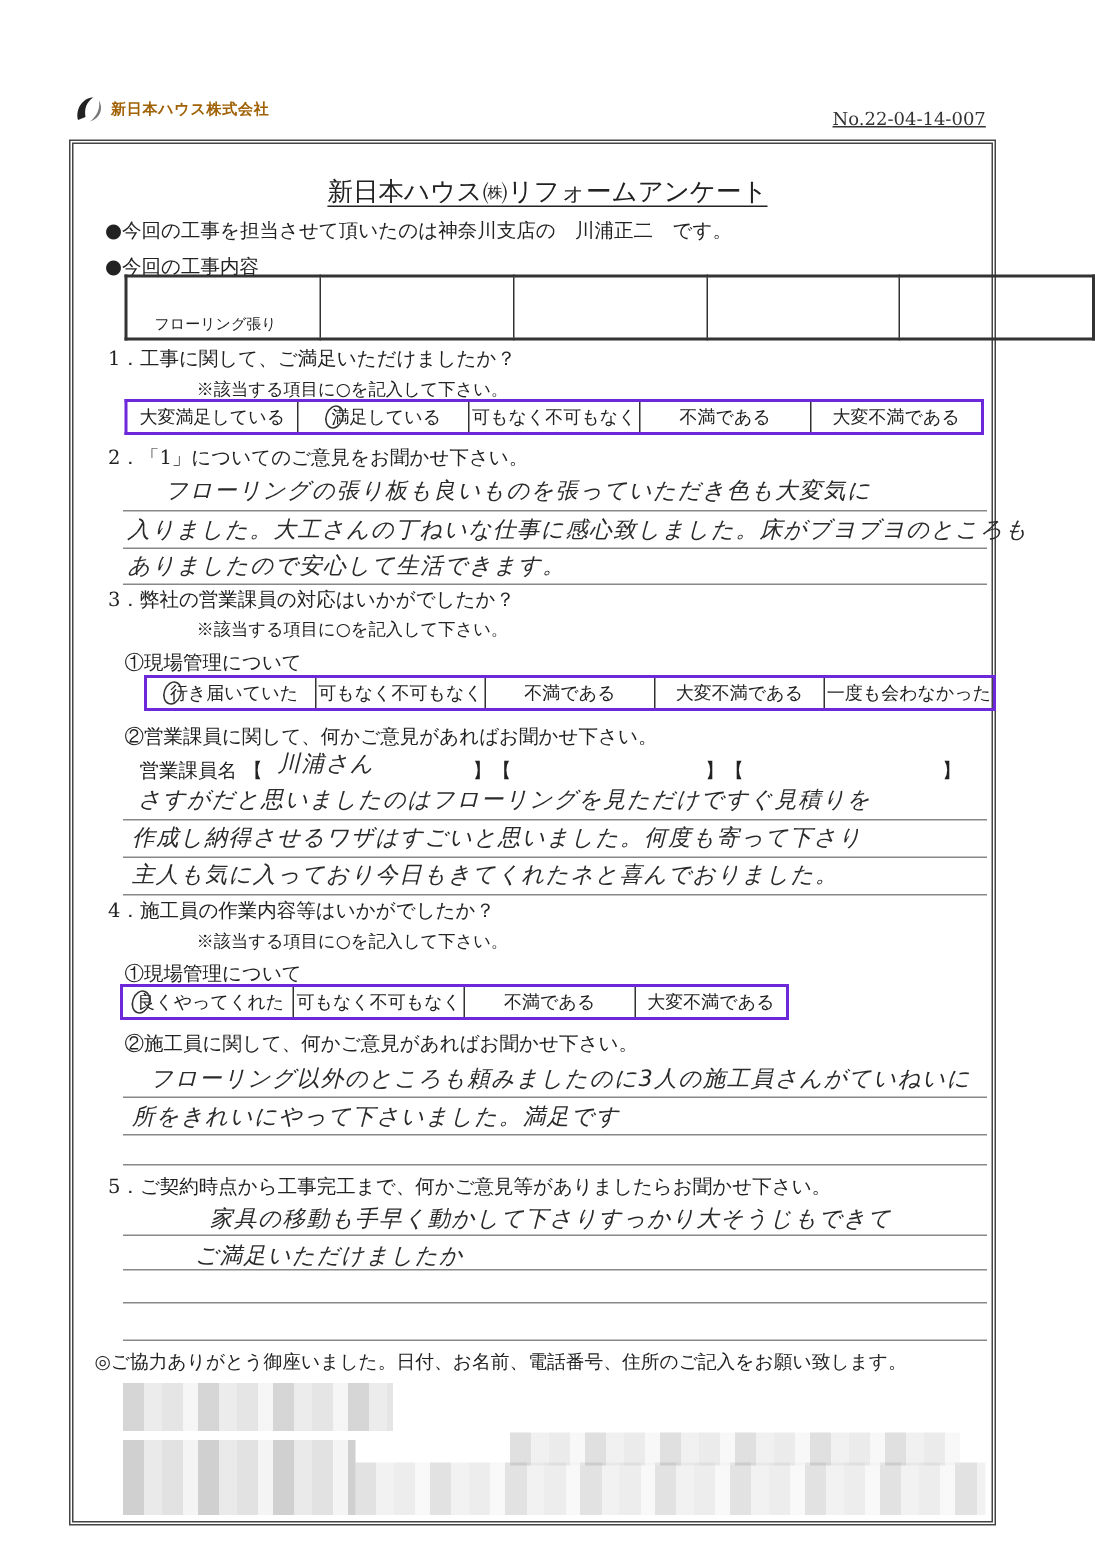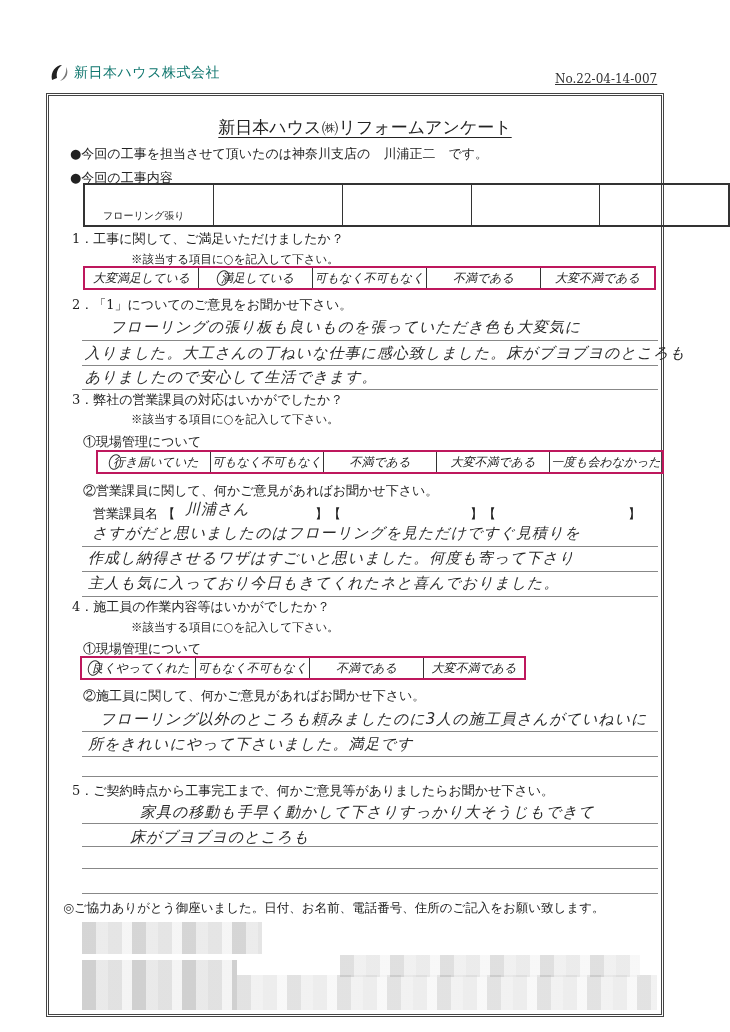--- a/index.html
+++ b/index.html
@@ -2,32 +2,32 @@
 <html><head>
 <meta charset="utf-8">
 <style>
   html, body { margin:0; padding:0; background:#fff; }
   body { width:730px; height:1032px; position:relative; overflow:hidden;
          font-family: "DejaVu Serif", "Liberation Serif", serif; color:#222; }
   .abs { position:absolute; }
   .logo { left:48px; top:62px; display:flex; align-items:center; gap:4px; }
   .logo-mark { width:22px; height:22px; position:relative; }
   .logo-mark svg { width:22px; height:22px; }
-  .logo-text { font-family:"DejaVu Sans", sans-serif; font-size:14px; font-weight:normal; color:#0f766e; letter-spacing:0.5px; }
+  .logo-text { font-family:"DejaVu Sans", sans-serif; font-size:10px; font-weight:bold; color:#a16207; letter-spacing:0.5px; }
   .docno { left:555px; top:72px; font-size:12px; text-decoration:underline; color:#333; }
   .frame { left:46px; top:93px; width:618px; height:924px; border:3px double #444; box-sizing:border-box; }
   .title { left:0; width:730px; top:116px; text-align:center; font-size:17px; }
   .title span { text-decoration:underline; text-underline-offset:4px; }
   .txt { font-size:13px; white-space:nowrap; }
   .small { font-size:11.5px;margin-left:46px; }
   .hand { font-family:"DejaVu Sans", sans-serif; font-style:italic; font-size:15px; color:#2a2a2a; white-space:nowrap; letter-spacing:1px; }
   .rule { height:1px; background:#888; }
   table.opts { border-collapse:collapse; position:absolute; }
   table.opts td { border:1px solid #333; font-size:12px; text-align:center; height:20px; padding:0; white-space:nowrap; }
-  table.opts { border:2px solid #be185d;font-style:italic; }
+  table.opts { border:2px solid #6d28d9; }
   .circle { display:inline-block; width:10px; height:14px; border:1.5px solid #333; border-radius:50%; margin-right:-8px; transform:rotate(20deg); vertical-align:middle; }
   table.work { border-collapse:collapse; position:absolute; border:2px solid #333; }
   table.work td { border:1px solid #333; width:113px; height:38px; vertical-align:bottom; font-size:10px; padding:0 2px 2px 18px; }
   .blur { position:absolute; background:
       repeating-linear-gradient(90deg, rgba(160,160,160,.55) 0 14px, rgba(215,215,215,.6) 14px 26px, rgba(190,190,190,.5) 26px 40px, rgba(235,235,235,.6) 40px 50px); }
 </style>
 </head>
 <body>
 
 <div class="abs logo">
@@ -125,21 +125,21 @@
 <div class="abs txt" style="left:83px;top:687px;">②施工員に関して、何かご意見があればお聞かせ下さい。</div>
 <div class="abs hand" style="left:100px;top:710px;">フローリング以外のところも頼みましたのに3人の施工員さんがていねいに</div>
 <div class="abs rule" style="left:82px;top:731px;width:576px;"></div>
 <div class="abs hand" style="left:88px;top:735px;">所をきれいにやって下さいました。満足です</div>
 <div class="abs rule" style="left:82px;top:756px;width:576px;"></div>
 <div class="abs rule" style="left:82px;top:776px;width:576px;"></div>
 
 <div class="abs txt" style="left:72px;top:782px;">5．ご契約時点から工事完工まで、何かご意見等がありましたらお聞かせ下さい。</div>
 <div class="abs hand" style="left:140px;top:803px;">家具の移動も手早く動かして下さりすっかり大そうじもできて</div>
 <div class="abs rule" style="left:82px;top:823px;width:576px;"></div>
-<div class="abs hand" style="left:130px;top:828px;">床がブヨブヨのところも</div>
+<div class="abs hand" style="left:130px;top:828px;">ご満足いただけましたか</div>
 <div class="abs rule" style="left:82px;top:846px;width:576px;"></div>
 <div class="abs rule" style="left:82px;top:868px;width:576px;"></div>
 <div class="abs rule" style="left:82px;top:893px;width:576px;"></div>
 
 <div class="abs txt" style="left:63px;top:900px;font-size:12.5px;">◎ご協力ありがとう御座いました。日付、お名前、電話番号、住所のご記入をお願い致します。</div>
 
 <div class="blur" style="left:82px;top:922px;width:180px;height:32px;opacity:.8;"></div>
 <div class="blur" style="left:82px;top:960px;width:155px;height:50px;opacity:.9;"></div>
 <div class="blur" style="left:237px;top:975px;width:420px;height:35px;opacity:.55;"></div>
 <div class="blur" style="left:340px;top:955px;width:300px;height:22px;opacity:.6;"></div>

